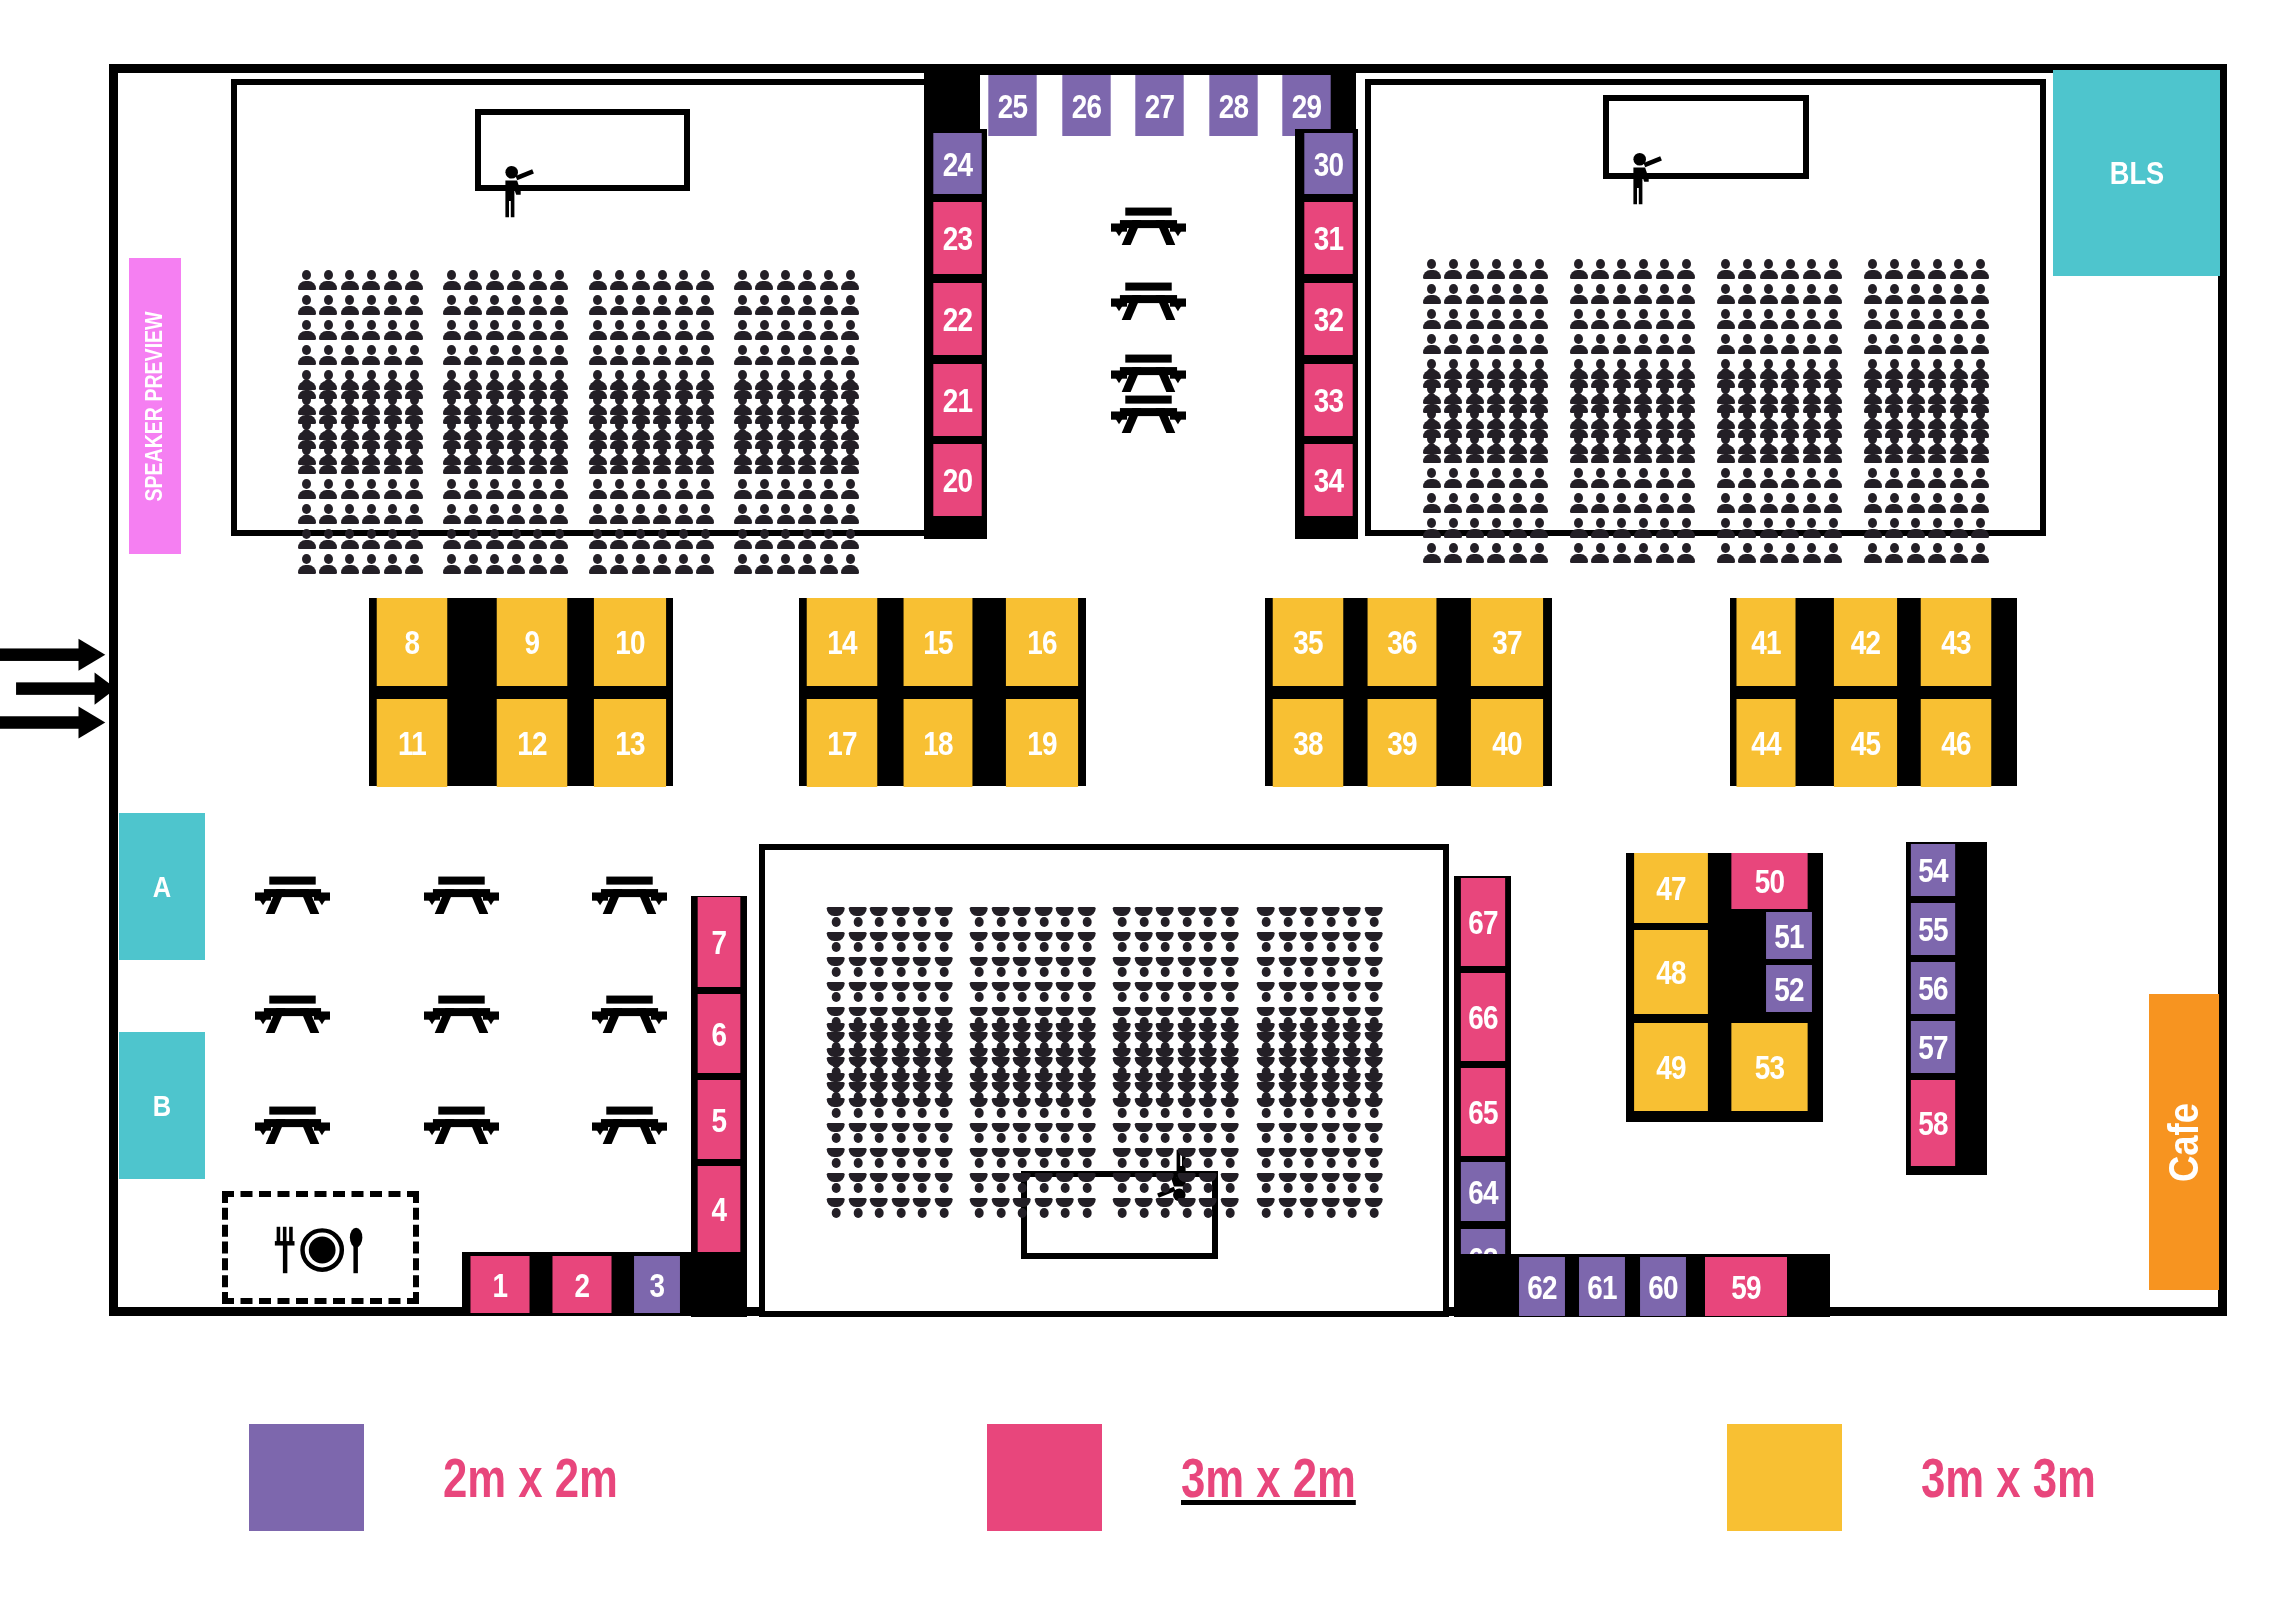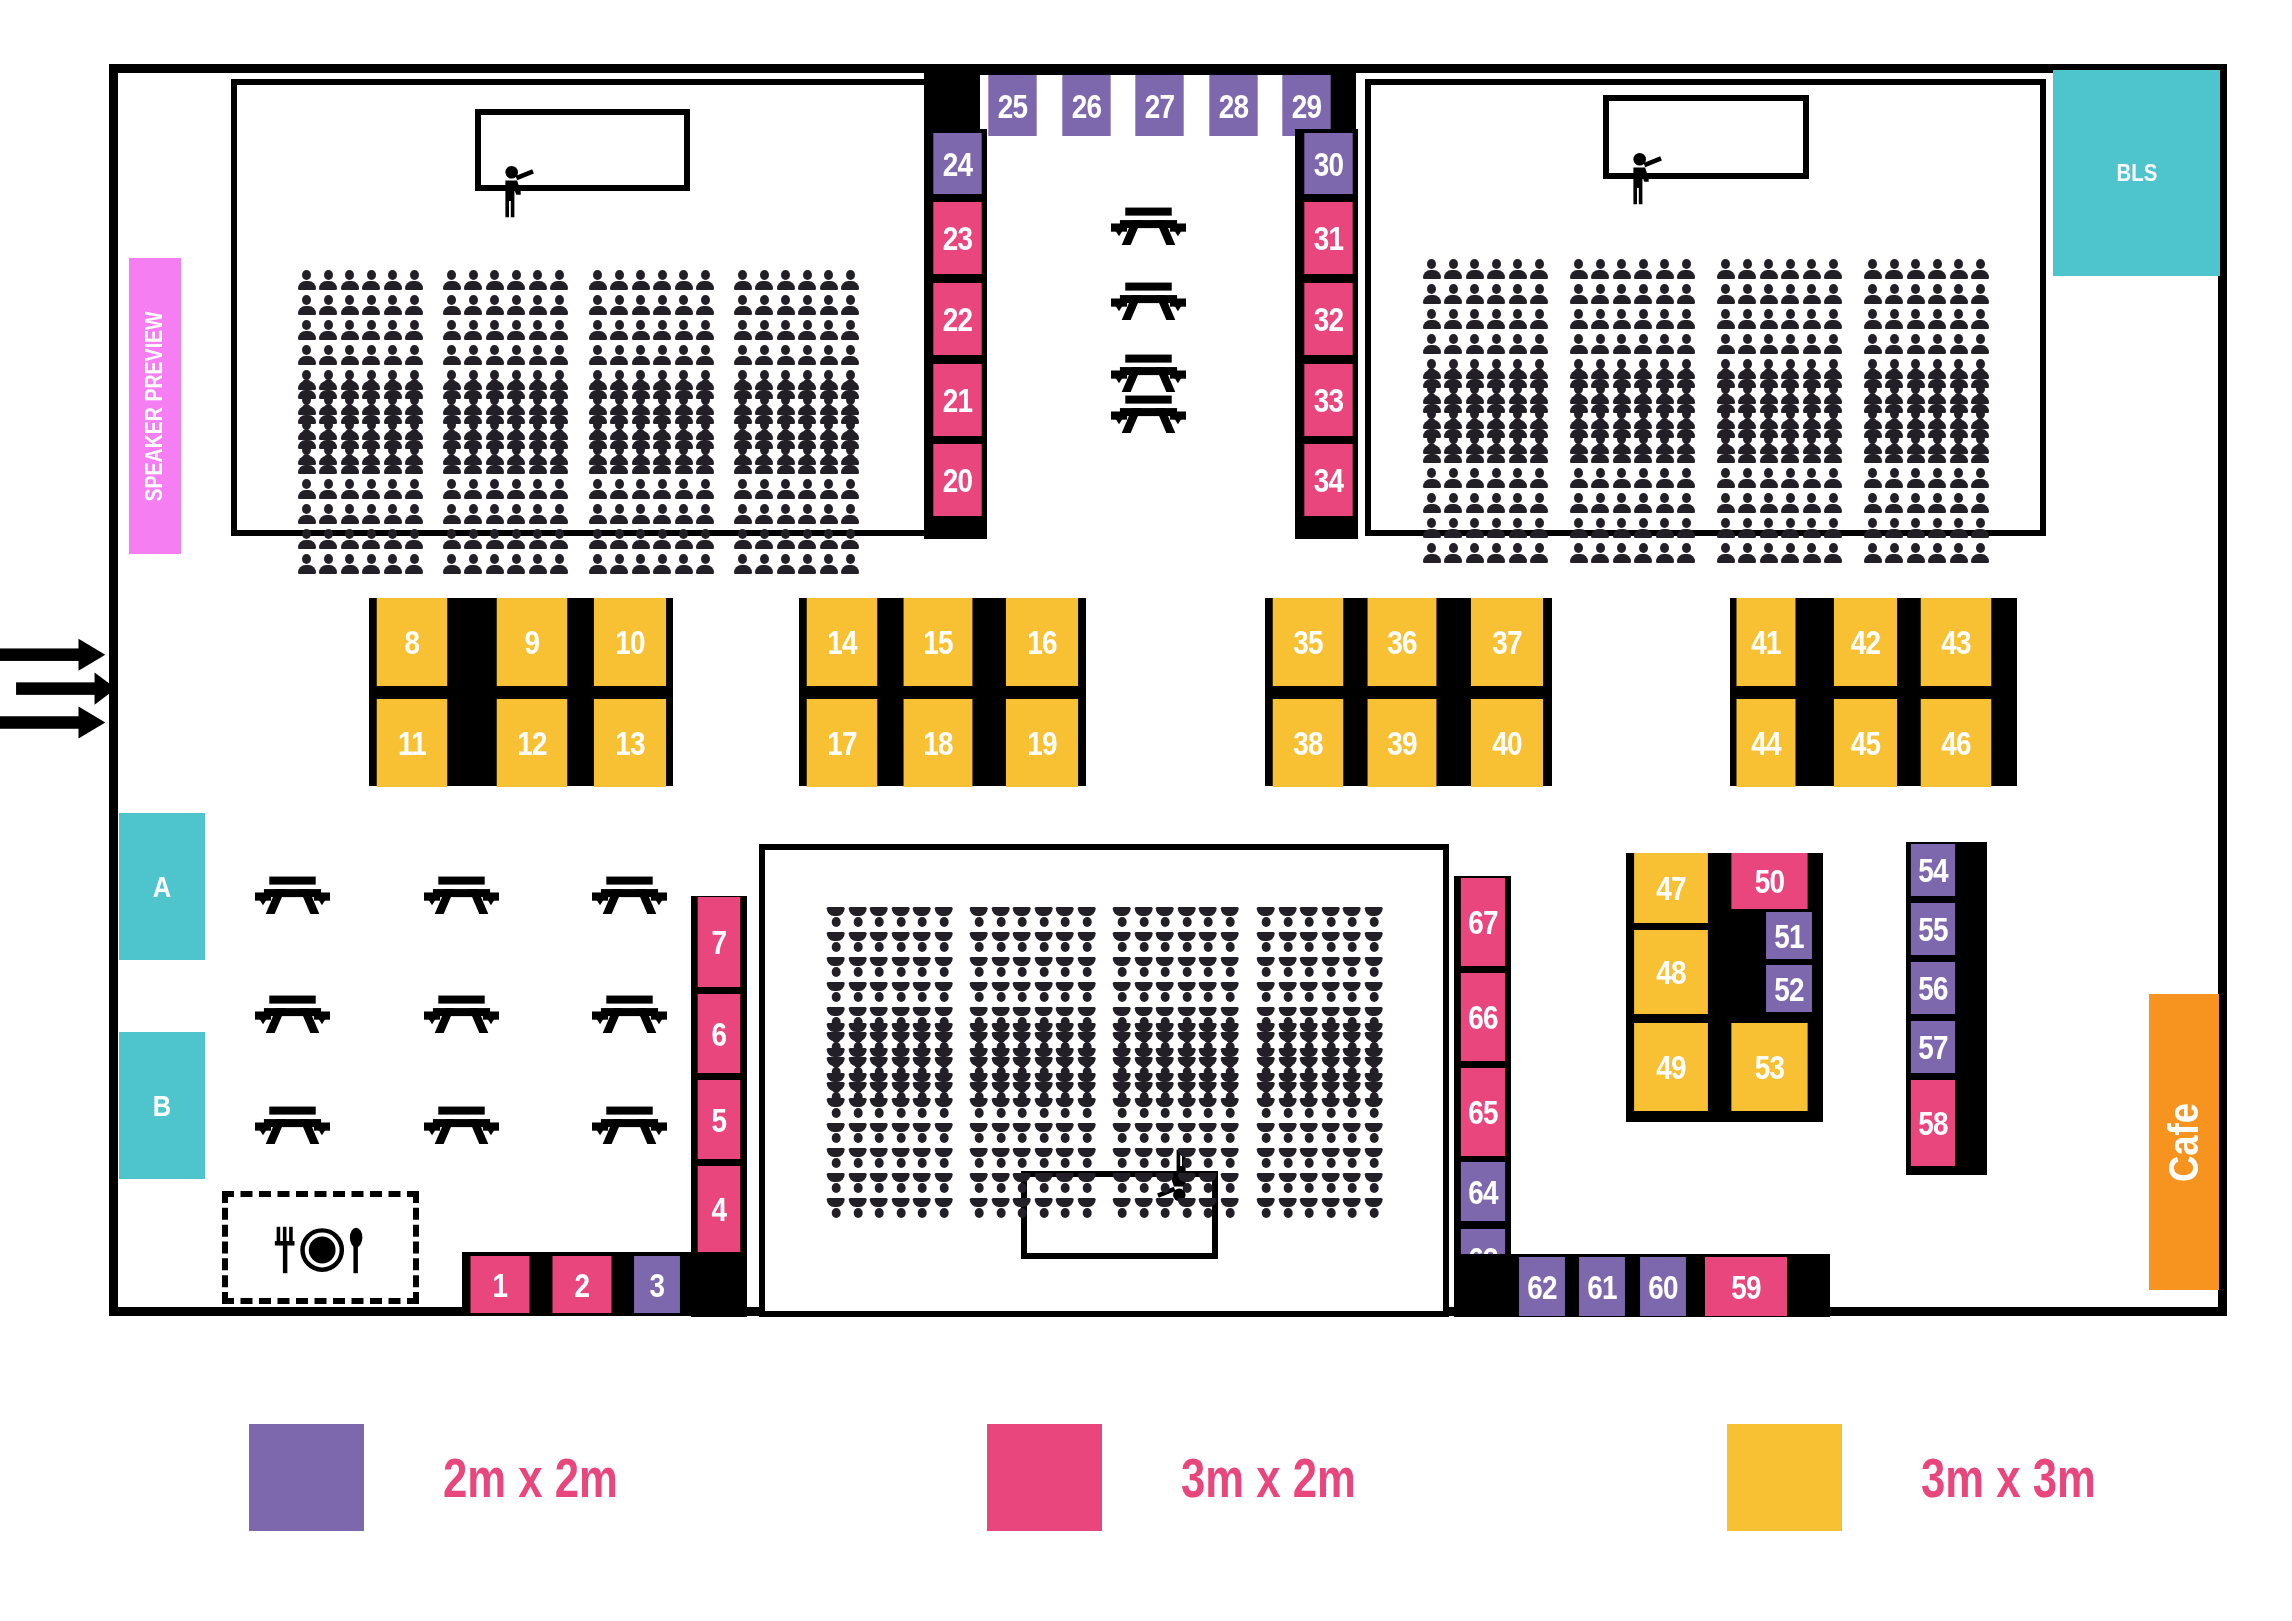--- a/index.html
+++ b/index.html
@@ -962,21 +962,21 @@
       <div class="seat"></div>
       <div class="seat"></div>
       <div class="seat"></div>
       <div class="seat"></div>
       <div class="seat"></div>
       <div class="seat"></div>
       <div class="seat"></div>
       <div class="seat"></div>
     </div>
 
-  <div class="hlabel c-teal" style="left:2053px;top:70px;width:167px;height:206px;font-size:24px;text-align:center;">
+  <div class="hlabel c-teal" style="left:2053px;top:70px;width:167px;height:206px;font-size:32px;text-align:center;">
     <span>BLS</span>
   </div>
 
   <div class="bar" style="left:924px;top:66px;width:56px;height:63px;"></div>
   <div class="bar" style="left:1300px;top:66px;width:56px;height:63px;"></div>
   <div class="bar" style="left:980px;top:66px;width:376px;height:9px;"></div>
 
   <div class="booth c-purple" style="left:983px;top:75px;width:59px;height:61px;">25</div>
   <div class="booth c-purple" style="left:1057px;top:75px;width:59px;height:61px;">26</div>
   <div class="booth c-purple" style="left:1130px;top:75px;width:59px;height:61px;">27</div>
@@ -1690,21 +1690,21 @@
 
   <div class="vlabel c-orange" style="left:2149px;top:994px;width:70px;height:296px;font-size:43px;">
     <span>Cafe</span>
   </div>
 
   <div class="legend">
     <div class="legend-item" style="left:249px;top:27px;align-items:center;">
       <div class="legend-swatch c-purple"></div>
       <div class="legend-text">2m x 2m</div>
     </div>
-    <div class="legend-item" style="left:987px;top:27px;">
+    <div class="legend-item" style="left:987px;top:27px;text-decoration:underline;">
       <div class="legend-swatch c-pink"></div>
       <div class="legend-text">3m x 2m</div>
     </div>
     <div class="legend-item" style="left:1727px;top:27px;">
       <div class="legend-swatch c-yellow"></div>
       <div class="legend-text">3m x 3m</div>
     </div>
   </div>
 
 </div>

